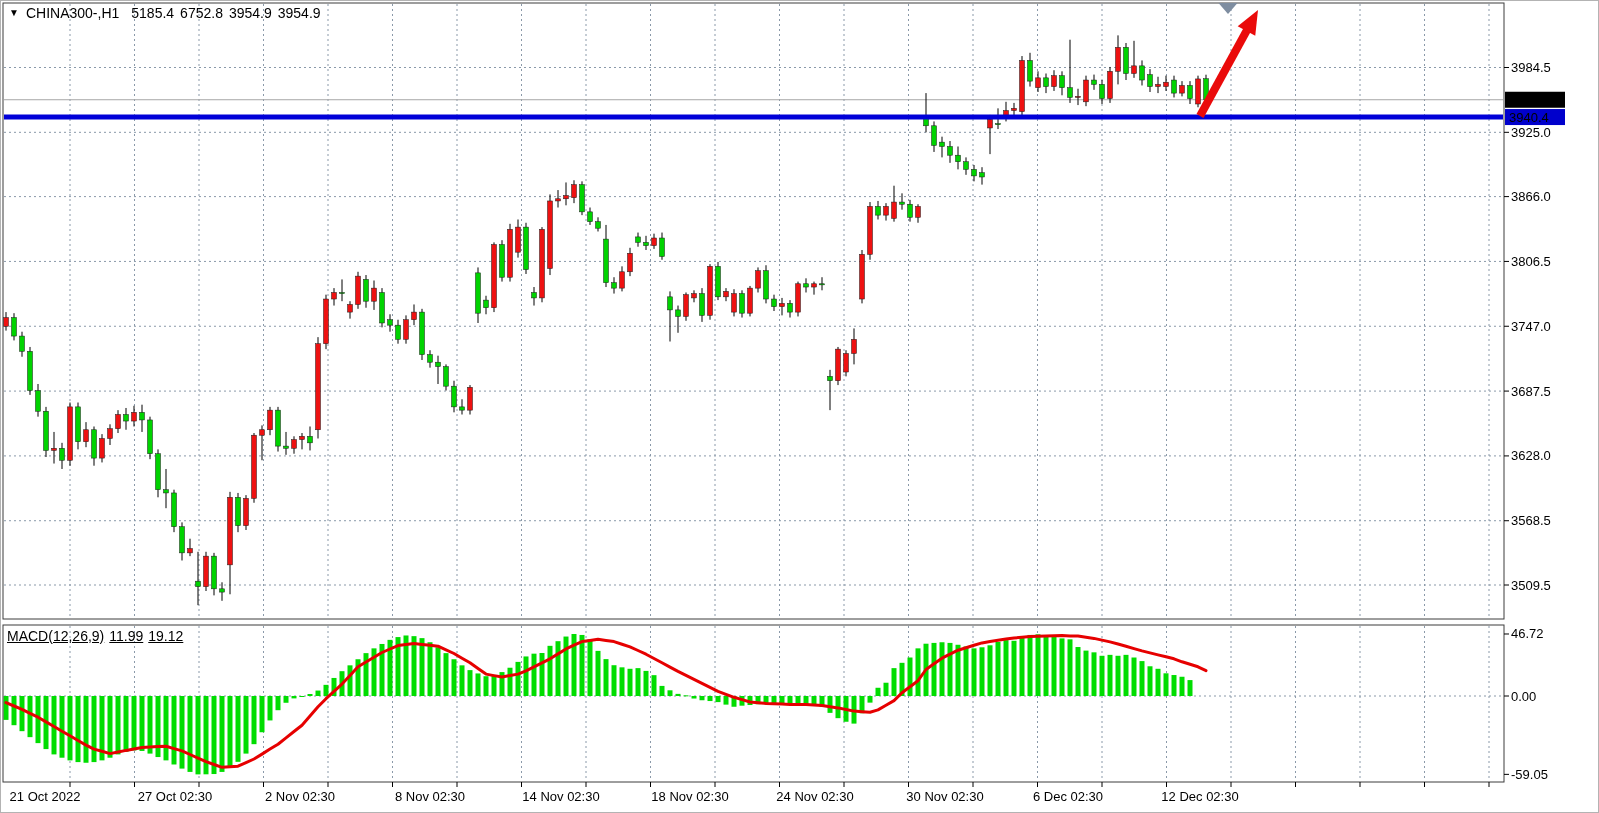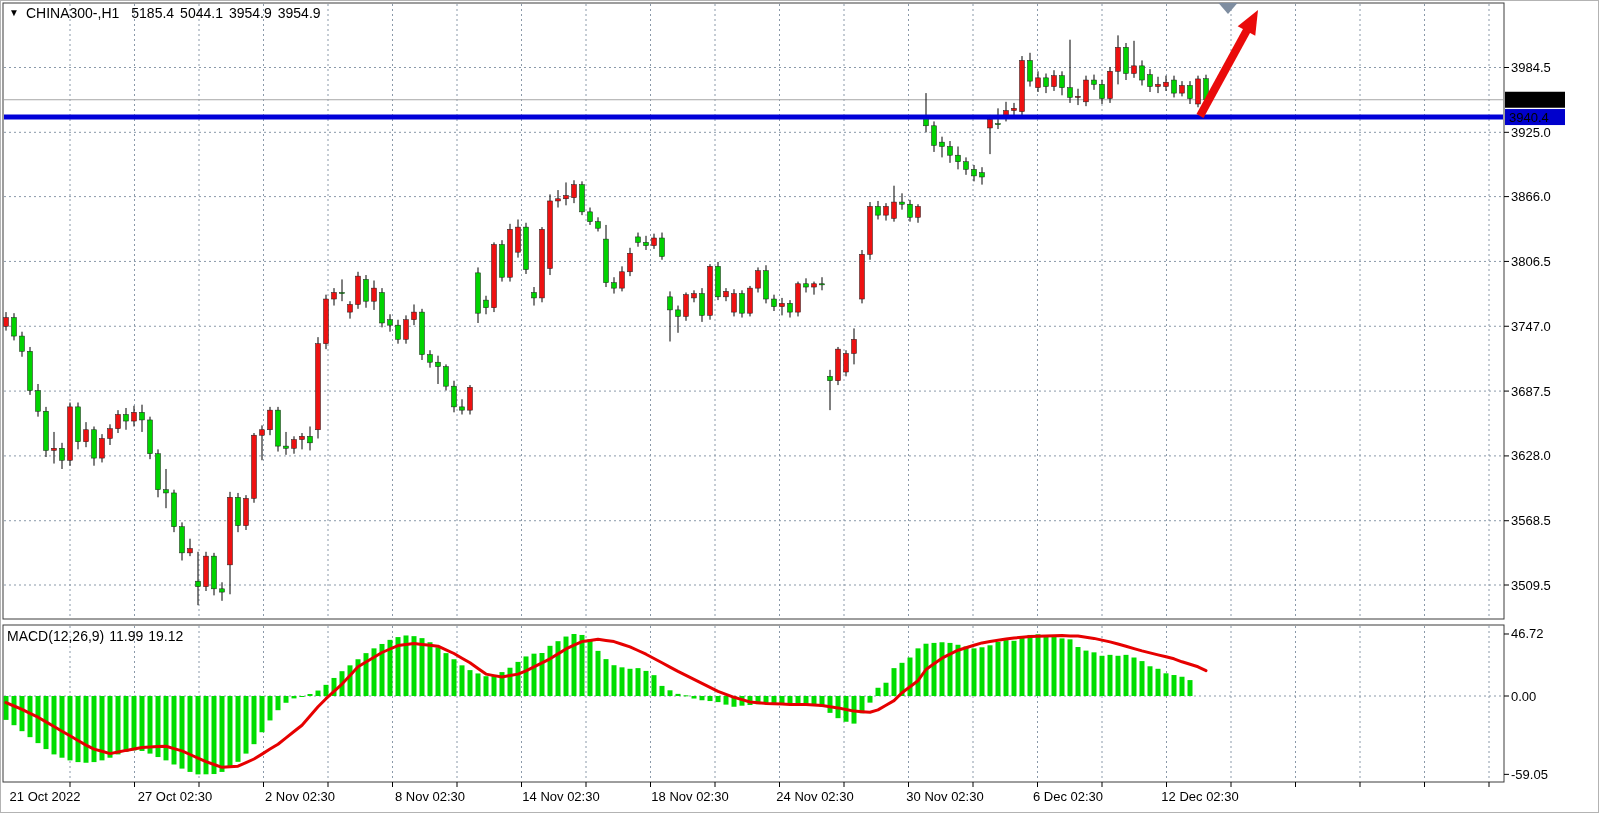--- a/index.html
+++ b/index.html
@@ -14,31 +14,31 @@
   svg text{font-family:"Liberation Sans","DejaVu Sans",sans-serif;fill:#000;}
   .hdr{
     position:absolute;left:9px;top:5px;
     font-size:14px;color:#000;white-space:nowrap;z-index:5;
   }
   .hdr .tri{font-size:10px;vertical-align:2px;margin-right:7px;cursor:pointer;}
   .hdr .sym{margin-right:12px;}
   .hdr .q{margin-right:6px;}
   .macd-lbl{
     position:absolute;left:7px;top:628px;
-    font-size:14px;color:#000;white-space:nowrap;z-index:5;
+    font-size:14px;color:#000;white-space:nowrap;z-index:5;text-decoration:underline;
   }
   .macd-lbl span{margin-right:5px;}
 </style>
 </head>
 <body>
 
 <div class="window">
 
   <div class="hdr">
-    <span class="tri">▼</span><span class="sym">CHINA300-,H1</span><span class="q">5185.4</span><span class="q">5044.1</span><span class="q">3954.9</span><span class="q">3954.9</span>
+    <span class="tri">▼</span><span class="sym">CHINA300-,H1</span><span class="q">5185.4</span><span class="q">6752.8</span><span class="q">3954.9</span><span class="q">3954.9</span>
   </div>
 
   <div class="macd-lbl">
     <span>MACD(12,26,9)</span><span>11.99</span><span>19.12</span>
   </div>
 
   <svg id="cv" width="1599" height="813" viewBox="0 0 1599 813">
       <rect x="0" y="0" width="1599" height="813" fill="#fff"></rect>
       <g>
         <line x1="70" y1="4" x2="70" y2="618" stroke="#8a99a9" stroke-width="1" stroke-dasharray="2,3"></line>

